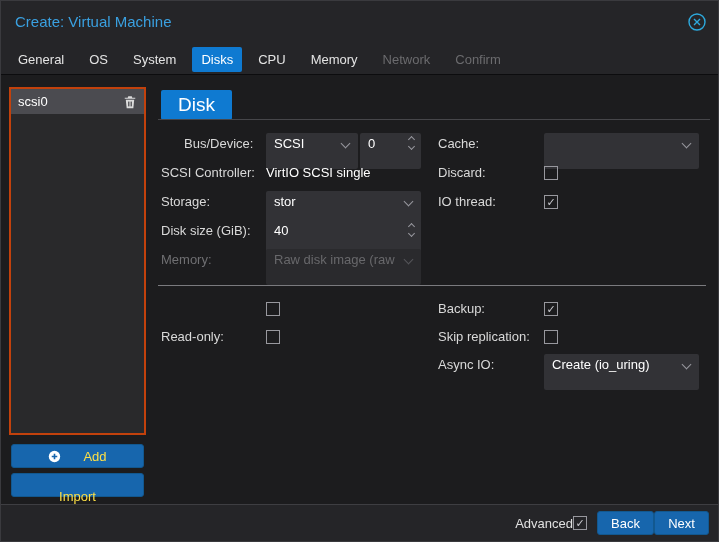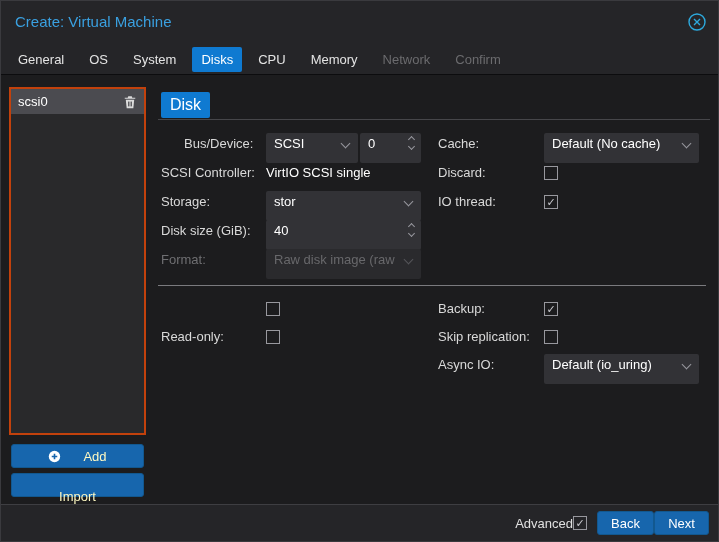--- a/index.html
+++ b/index.html
@@ -19,34 +19,34 @@
 
   
   .content{ position:absolute; top:73px; left:0; right:0; height:432px; background:#1c1c1e; border-top:1px solid #0c0c0e; }
 
   
   .panel{ position:absolute; left:8px; top:12px; width:137px; height:348px; background:#29292b; border:2px solid #c2410c; }
   .disk-item{ height:25px; background:#4b4b50; display:flex; align-items:center; padding:0 7px; cursor:pointer; }
   .disk-item-label{ flex:1; font-size:13px; color:#fff; }
   .trash{ width:14px; height:14px; cursor:pointer; }
 
-  .side-btn{ position:absolute; left:10px; width:133px; height:24px; background:#1766ad; border:1px solid #12588f; border-radius:3px; display:flex; align-items:center; justify-content:center; gap:22px; color:#fef9c3; font-size:13px; cursor:pointer; }
+  .side-btn{ position:absolute; left:10px; width:133px; height:24px; background:#1766ad; border:1px solid #12588f; border-radius:3px; display:flex; align-items:center; justify-content:center; gap:22px; color:#fde047; font-size:13px; cursor:pointer; }
   .side-btn svg{ display:block; }
 
   
   .subtabbar{ position:absolute; left:160px; top:17px; display:flex; align-items:center; gap:14px; height:25px; }
-  .subtab{ padding:4px 9px; font-size:16px; color:#e4e4e4; border-radius:2px; cursor:pointer; }
+  .subtab{ padding:4px 17px; font-size:19px; color:#e4e4e4; border-radius:2px; cursor:pointer; }
   .subtab.active{ background:#0f7ad1; color:#fff; }
   .subtab-sep{ position:absolute; left:157px; right:8px; top:44px; height:1px; background:#46464a; }
 
   
   .lbl{ position:absolute; font-size:13px; color:#d9d9d9; line-height:22px; white-space:nowrap; }
   .lbl.disabled{ color:#6f6f72; }
   .static-val{ position:absolute; font-size:13px; color:#fff; line-height:22px; white-space:nowrap; }
-  .field{ position:absolute; height:30px; background:#323236; border-radius:2px; font-size:13px; color:#fff; line-height:22px; padding:0 20px 0 8px; overflow:hidden; white-space:nowrap; cursor:pointer; }
+  .field{ position:absolute; height:36px; background:#323236; border-radius:2px; font-size:13px; color:#fff; line-height:22px; padding:0 20px 0 8px; overflow:hidden; white-space:nowrap; cursor:pointer; }
   .field.disabled{ background:#2a2a2d; color:#68686b; cursor:default; }
   .chev{ position:absolute; right:9px; top:7px; width:7px; height:7px; border-right:1.5px solid #97979e; border-bottom:1.5px solid #97979e; transform:rotate(45deg); }
   .field.disabled .chev{ border-color:#55555a; }
   .spin-arrows{ position:absolute; right:7px; top:4px; display:flex; flex-direction:column; gap:4px; }
   .spin-arrows span{ display:block; width:5px; height:5px; border-right:1.4px solid #97979e; border-bottom:1.4px solid #97979e; }
   .spin-up{ transform:rotate(-135deg); }
   .spin-down{ transform:rotate(45deg); margin-top:-2px; }
 
   .checkbox{ position:absolute; width:14px; height:14px; border:1px solid #98989e; background:transparent; display:flex; align-items:center; justify-content:center; cursor:pointer; }
   .checkbox.checked::after{ content:"✓"; color:#c9c9ce; font-size:11px; line-height:1; }
@@ -129,21 +129,20 @@
     </div>
     <div class="field" style="left:359px; top:58px; width:61px; padding-right:16px;">
       <span>0</span>
       <span class="spin-arrows">
           <span class="spin-up"></span>
           <span class="spin-down"></span>
         </span>
     </div>
     <span class="lbl" style="left:437px; top:58px;">Cache:</span>
     <div class="field" style="left:543px; top:58px; width:155px;">
-      <span>Default (No cache)</span>
       <span class="chev"></span>
     </div>
 
     <span class="lbl" style="left:160px; top:87px;">SCSI Controller:</span>
     <span class="static-val" style="left:265px; top:87px;">VirtIO SCSI single</span>
     <span class="lbl" style="left:437px; top:87px;">Discard:</span>
     <div class="checkbox" style="left:543px; top:91px;"></div>
 
     <span class="lbl" style="left:160px; top:116px;">Storage:</span>
     <div class="field" style="left:265px; top:116px; width:155px;">
@@ -155,40 +154,40 @@
 
     <span class="lbl" style="left:160px; top:145px;">Disk size (GiB):</span>
     <div class="field" style="left:265px; top:145px; width:155px; padding-right:16px;">
       <span>40</span>
       <span class="spin-arrows">
           <span class="spin-up"></span>
           <span class="spin-down"></span>
         </span>
     </div>
 
-    <span class="lbl disabled" style="left:160px; top:174px;">Format:</span>
+    <span class="lbl disabled" style="left:160px; top:174px;">Memory:</span>
     <div class="field disabled" style="left:265px; top:174px; width:155px;">
       <span>Raw disk image (raw</span>
       <span class="chev"></span>
     </div>
 
     <div class="mid-sep"></div>
 
     <div class="checkbox" style="left:265px; top:227px;"></div>
     <span class="lbl" style="left:437px; top:223px;">Backup:</span>
     <div class="checkbox checked" style="left:543px; top:227px;"></div>
 
     <span class="lbl" style="left:160px; top:251px;">Read-only:</span>
     <div class="checkbox" style="left:265px; top:255px;"></div>
     <span class="lbl" style="left:437px; top:251px;">Skip replication:</span>
     <div class="checkbox" style="left:543px; top:255px;"></div>
 
     <span class="lbl" style="left:437px; top:279px;">Async IO:</span>
     <div class="field" style="left:543px; top:279px; width:155px;">
-      <span>Default (io_uring)</span>
+      <span>Create (io_uring)</span>
       <span class="chev"></span>
     </div>
 
   </div>
 
   <div class="footer">
     <span class="adv-label">Advanced</span>
     <div class="checkbox checked"></div>
     <div class="btn btn-back">Back</div>
     <div class="btn btn-next">Next</div>

